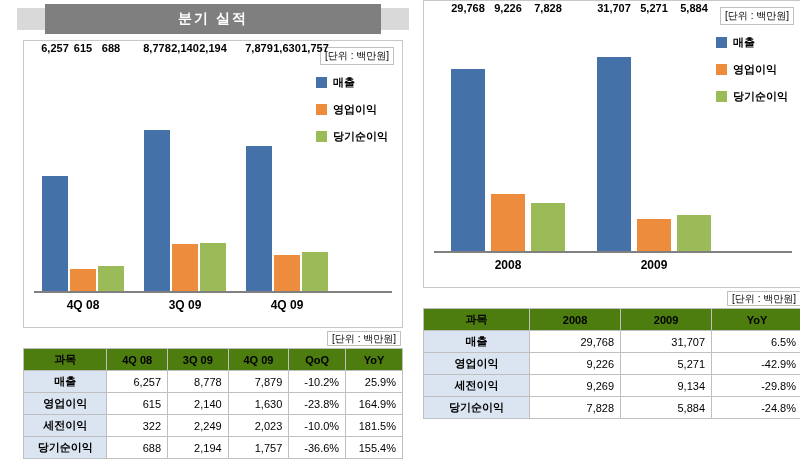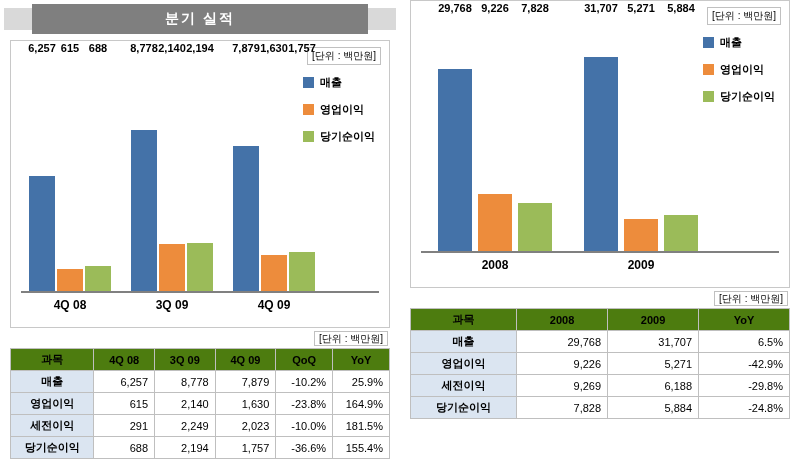--- a/index.html
+++ b/index.html
@@ -12,20 +12,21 @@
     background: #ffffff;
     font-family: "Liberation Sans", sans-serif;
     font-size: 11px;
     color: #000000;
     overflow: hidden;
   }
   .page {
     position: relative;
     width: 734px;
     height: 471px;
+    margin-left: 13px;
   }
   .panel {
     position: absolute;
     top: 0;
     width: 392px;
     height: 471px;
   }
   .panel-left { left: 4px; }
   .panel-right { left: 404px; }
 
@@ -324,21 +325,21 @@
         <tr>
           <th>영업이익</th>
           <td>615</td>
           <td>2,140</td>
           <td>1,630</td>
           <td>-23.8%</td>
           <td>164.9%</td>
         </tr>
         <tr>
           <th>세전이익</th>
-          <td>291</td>
+          <td>322</td>
           <td>2,249</td>
           <td>2,023</td>
           <td>-10.0%</td>
           <td>181.5%</td>
         </tr>
         <tr>
           <th>당기순이익</th>
           <td>688</td>
           <td>2,194</td>
           <td>1,757</td>
@@ -437,21 +438,21 @@
         </tr>
         <tr>
           <th>영업이익</th>
           <td>9,226</td>
           <td>5,271</td>
           <td>-42.9%</td>
         </tr>
         <tr>
           <th>세전이익</th>
           <td>9,269</td>
-          <td>6,188</td>
+          <td>9,134</td>
           <td>-29.8%</td>
         </tr>
         <tr>
           <th>당기순이익</th>
           <td>7,828</td>
           <td>5,884</td>
           <td>-24.8%</td>
         </tr>
       </tbody>
     </table>

